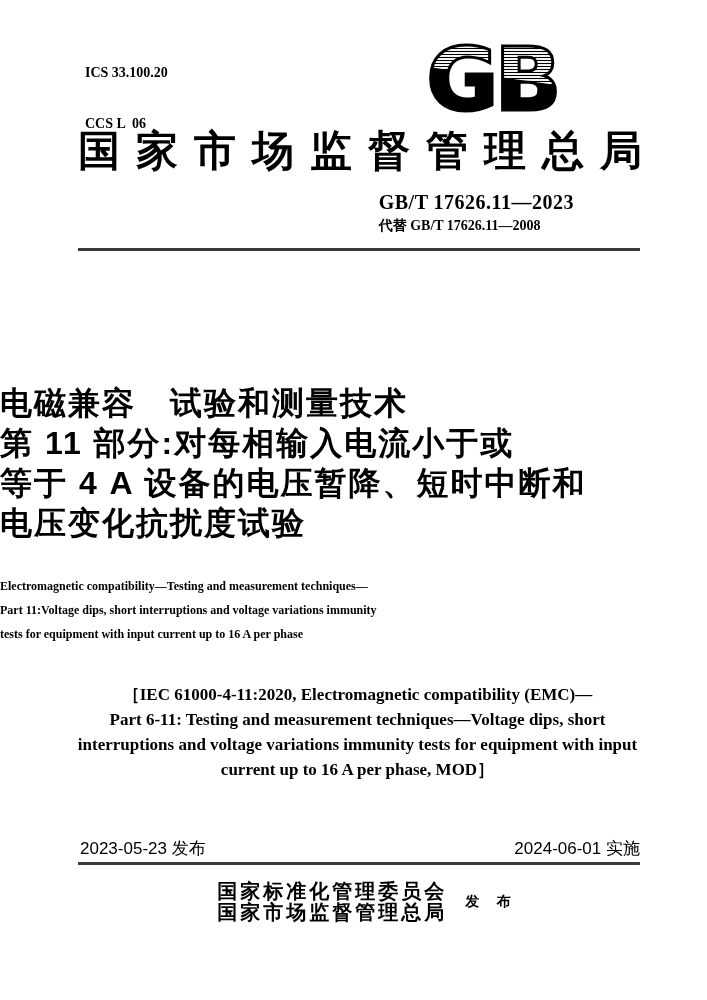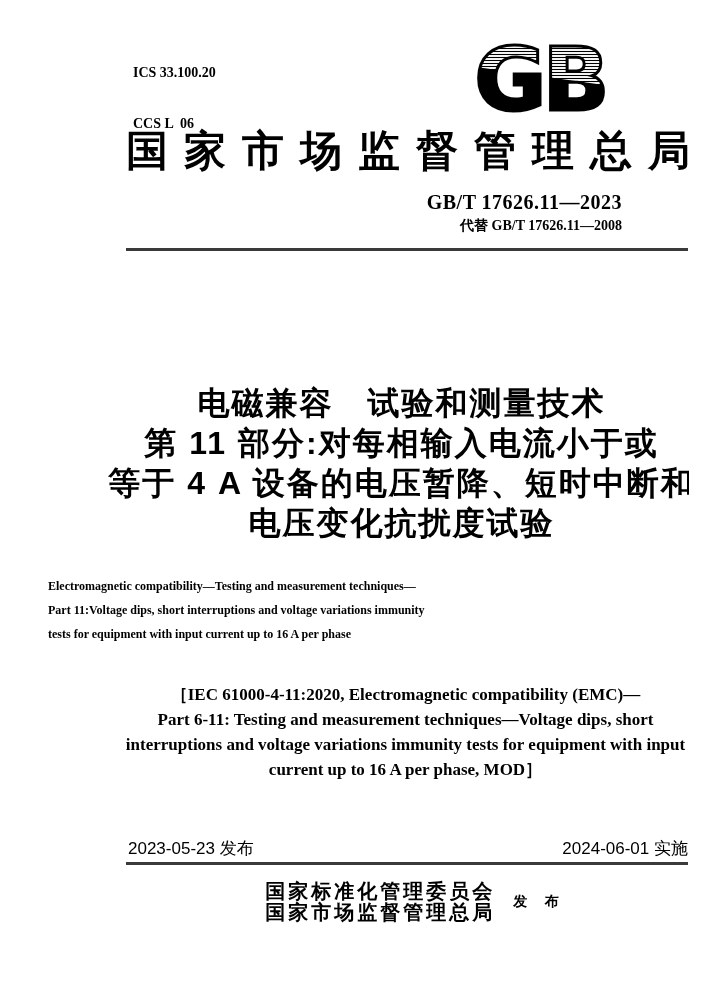--- a/index.html
+++ b/index.html
@@ -10,21 +10,20 @@
   * { box-sizing: border-box; }
   html, body { margin: 0; padding: 0; background: #ffffff; }
   .page {
     position: relative;
     width: 641px;
     height: 1000px;
     background: var(--page_bg, #ffffff);
     color: var(--text, #000000);
     font-family: "Liberation Serif", serif;
     overflow: hidden;
-    margin-left: 48px;
   }
 
   .ics-block {
     position: absolute;
     left: 85px;
     top: 30px;
     font-family: "Liberation Serif", serif;
     font-weight: bold;
     font-size: 14px;
     line-height: 17px;
@@ -50,21 +49,20 @@
     font-size: 42px;
     line-height: 50px;
     letter-spacing: 16px;
     white-space: nowrap;
   }
 
   .std-block {
     position: absolute;
     top: 191px;
     right: 67px;
-    text-align: right;
     font-family: "Liberation Serif", serif;
     font-weight: bold;
   }
   .std-num { font-size: 20px; line-height: 23px; letter-spacing: 0.5px; }
   .replaces { font-size: 14px; line-height: 17px; margin-top: 3px; }
 
   .rule {
     position: absolute;
     left: 78px;
     width: 562px;
@@ -72,21 +70,20 @@
     background: var(--rule, #3a3a3a);
   }
   .rule-top { top: 248px; }
   .rule-bottom { top: 862px; }
 
   .zh-title {
     position: absolute;
     top: 383px;
     left: 0;
     width: 707px;
-    text-align: center;
     font-family: "Liberation Sans", sans-serif;
     font-weight: bold;
     font-size: 32px;
     line-height: 40px;
     letter-spacing: 2px;
   }
 
   .en-title {
     position: absolute;
     top: 574px;

